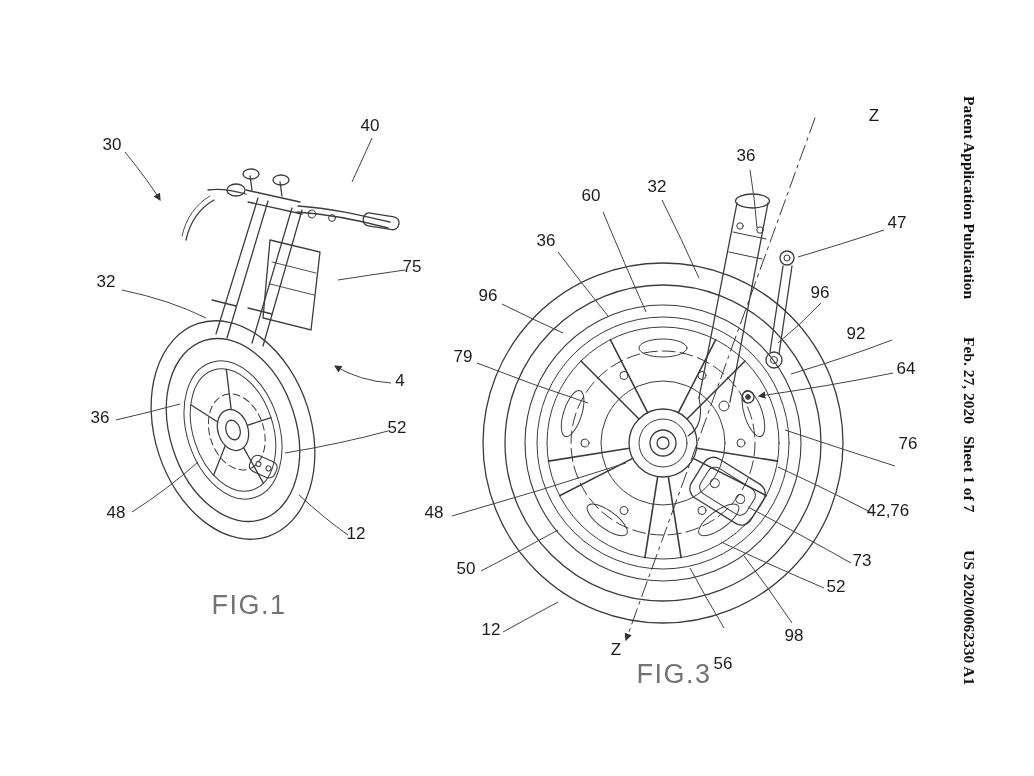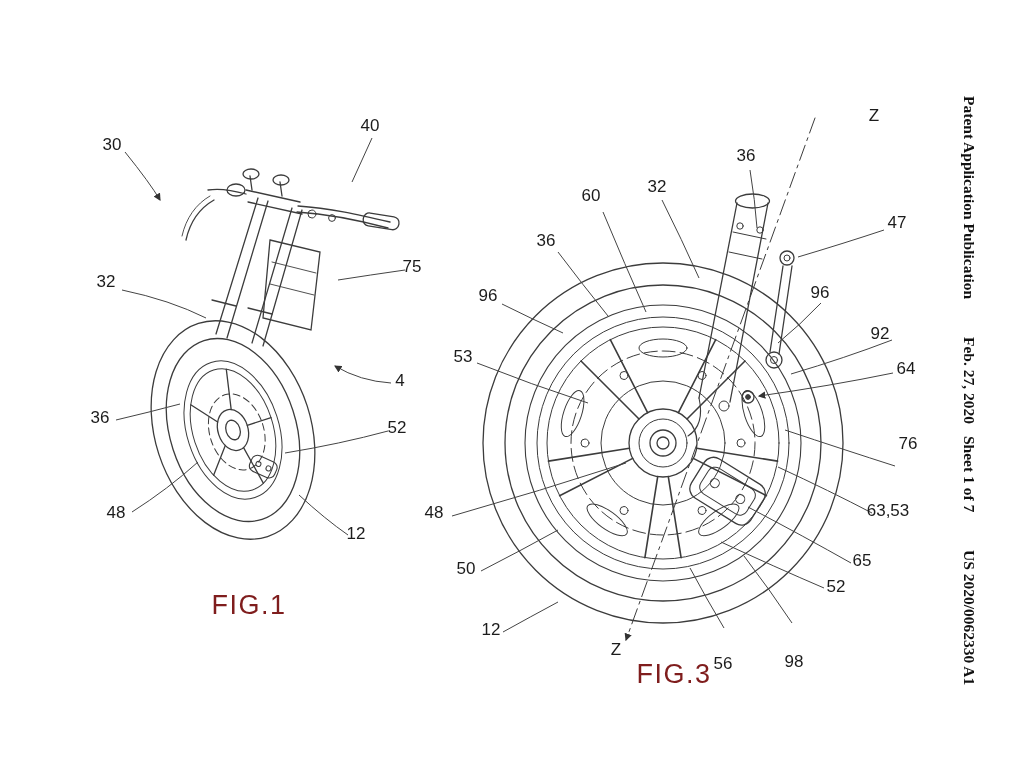--- a/index.html
+++ b/index.html
@@ -8,21 +8,21 @@
     overflow:hidden; font-family:"Liberation Sans", sans-serif;
   }
   svg.canvas { position:absolute; left:0; top:0; }
   .ref {
     position:absolute; transform:translate(-50%,-50%);
     font-size:17px; color:#1c1c1c; white-space:nowrap;
     font-family:"Liberation Sans", sans-serif;
   }
   .fig-label {
     position:absolute; transform:translate(-50%,-50%);
-    font-size:27px; letter-spacing:1.5px; color:#7f1d1d;
+    font-size:27px; letter-spacing:1.5px; color:#737373;
     font-family:"Liberation Sans", sans-serif;
   }
   .vertical-header {
     position:absolute; top:96px; right:56px; height:600px;
     writing-mode:vertical-rl;
     display:flex; align-items:center;
     font-family:"Liberation Serif", serif; font-weight:bold;
     font-size:15.5px; color:#111; white-space:nowrap;
   }
   .vertical-header .seg-gap-lg { height:38px; min-height:38px; }
@@ -222,32 +222,32 @@
   <span class="fig-label" style="left:249px; top:605px">FIG.1</span>
 
   <span class="ref" style="left:874px; top:116px">Z</span>
   <span class="ref" style="left:746px; top:156px">36</span>
   <span class="ref" style="left:657px; top:187px">32</span>
   <span class="ref" style="left:591px; top:196px">60</span>
   <span class="ref" style="left:897px; top:223px">47</span>
   <span class="ref" style="left:546px; top:241px">36</span>
   <span class="ref" style="left:820px; top:293px">96</span>
   <span class="ref" style="left:488px; top:296px">96</span>
-  <span class="ref" style="left:880px; top:334px">92</span>
-  <span class="ref" style="left:463px; top:357px">53</span>
+  <span class="ref" style="left:856px; top:334px">92</span>
+  <span class="ref" style="left:463px; top:357px">79</span>
   <span class="ref" style="left:906px; top:369px">64</span>
   <span class="ref" style="left:908px; top:444px">76</span>
-  <span class="ref" style="left:888px; top:511px">63,53</span>
+  <span class="ref" style="left:888px; top:511px">42,76</span>
   <span class="ref" style="left:434px; top:513px">48</span>
-  <span class="ref" style="left:862px; top:561px">65</span>
+  <span class="ref" style="left:862px; top:561px">73</span>
   <span class="ref" style="left:466px; top:569px">50</span>
   <span class="ref" style="left:836px; top:587px">52</span>
   <span class="ref" style="left:491px; top:630px">12</span>
   <span class="ref" style="left:723px; top:664px">56</span>
-  <span class="ref" style="left:794px; top:662px">98</span>
+  <span class="ref" style="left:794px; top:636px">98</span>
   <span class="ref" style="left:616px; top:650px">Z</span>
   <span class="fig-label" style="left:674px; top:674px">FIG.3</span>
 
   <div class="vertical-header">
     <span>Patent Application Publication</span>
     <span class="seg-gap-lg"></span>
     <span>Feb. 27, 2020</span>
     <span class="seg-gap-sm"></span>
     <span>Sheet 1 of 7</span>
     <span class="seg-gap-lg"></span>

